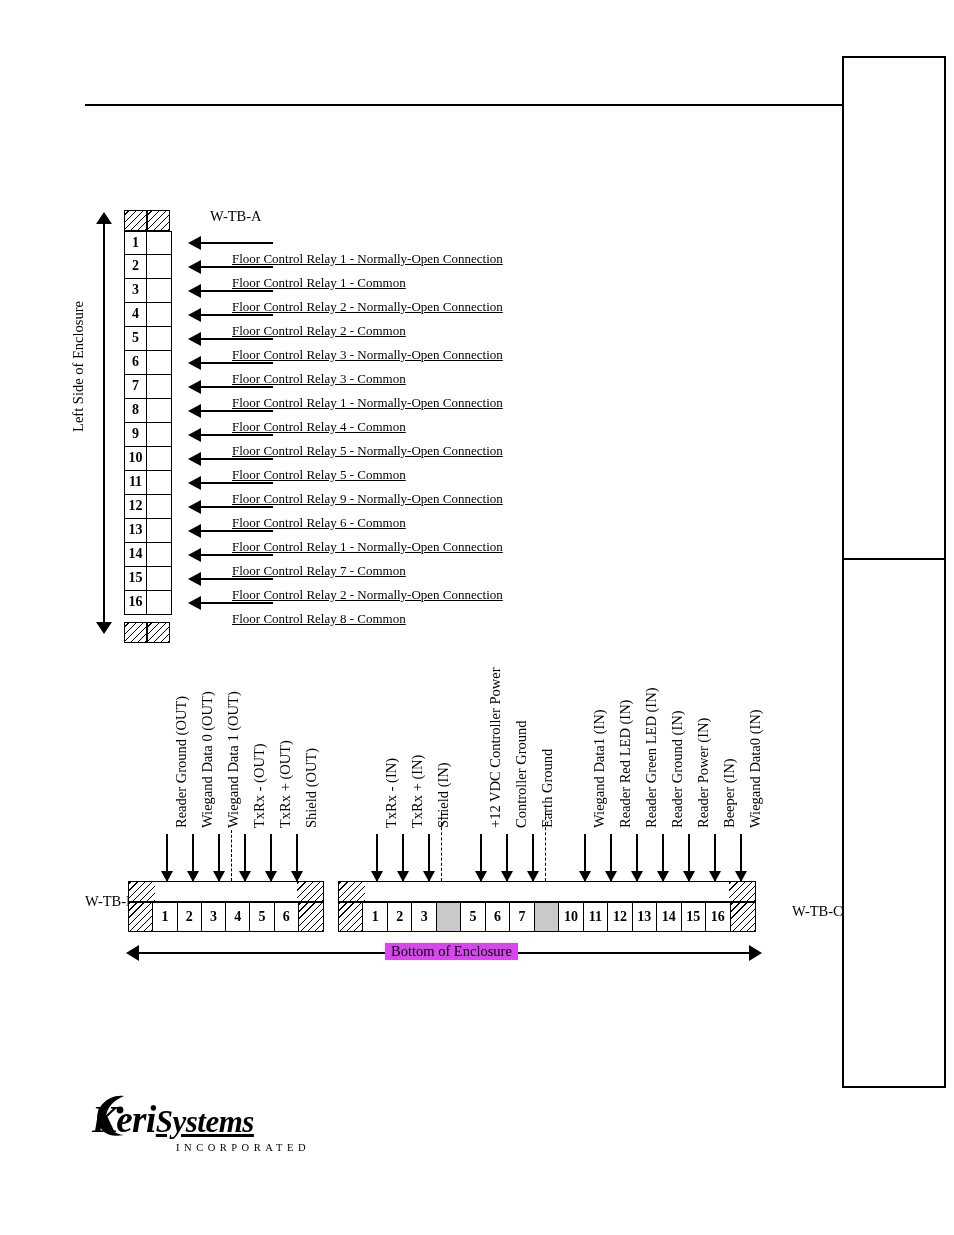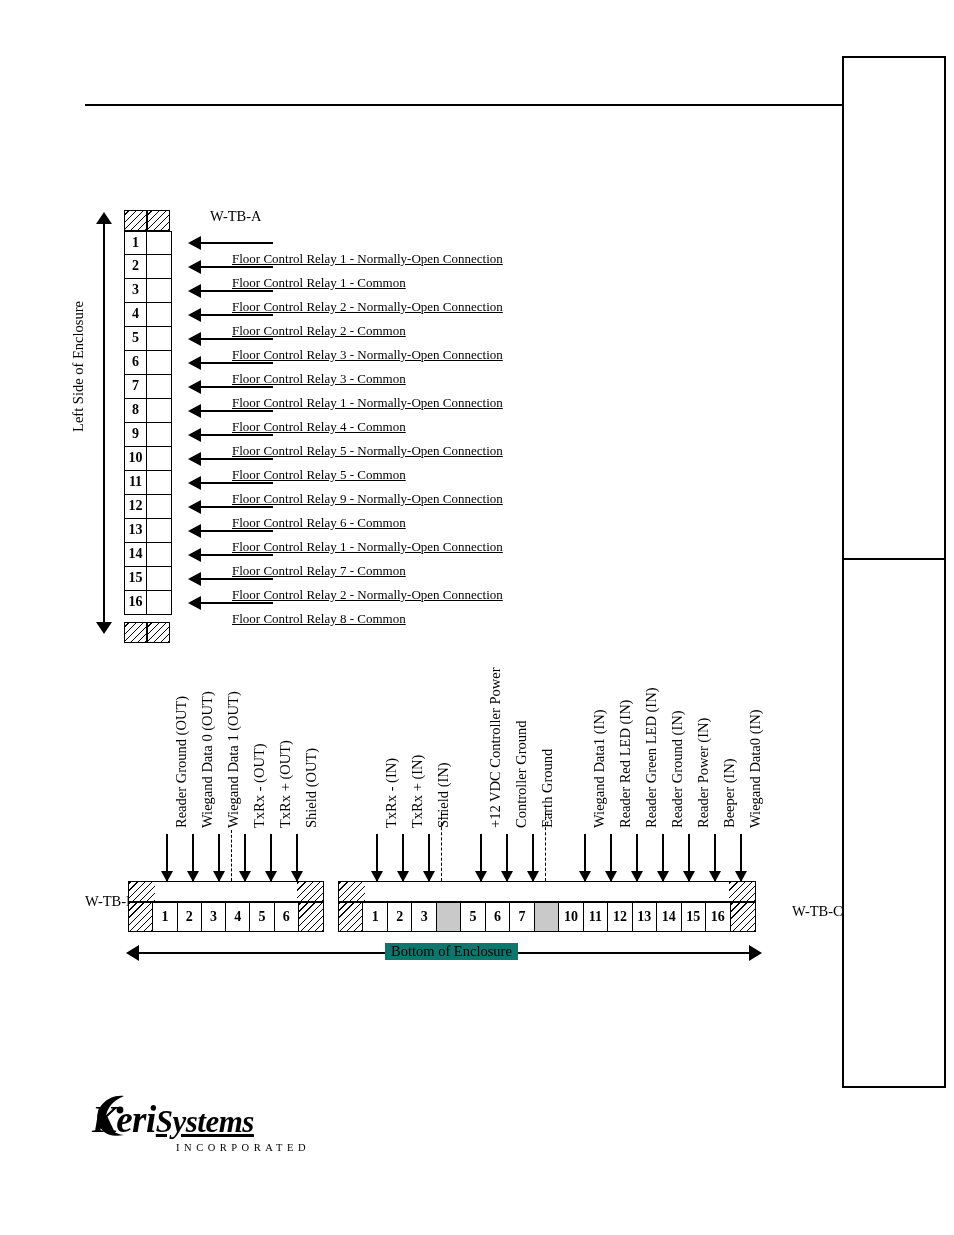--- a/index.html
+++ b/index.html
@@ -246,21 +246,21 @@
     width: 0; height: 0;
     border-top: 8px solid transparent;
     border-bottom: 8px solid transparent;
   }
   .bottom-arrow-l { border-right: 13px solid #000; }
   .bottom-arrow-r { border-left: 13px solid #000; }
   .bottom-caption {
     position: absolute;
     font-size: 14.5px;
     white-space: nowrap;
-    background: #0f766e;
+    background: #d946ef;
     padding: 0 6px;
   }
 
   
   .logo { position: absolute; left: 92px; top: 1098px; }
   .logo-text {
     font-family: "Liberation Serif", serif;
     font-weight: bold;
     font-style: italic;
     font-size: 31px;

